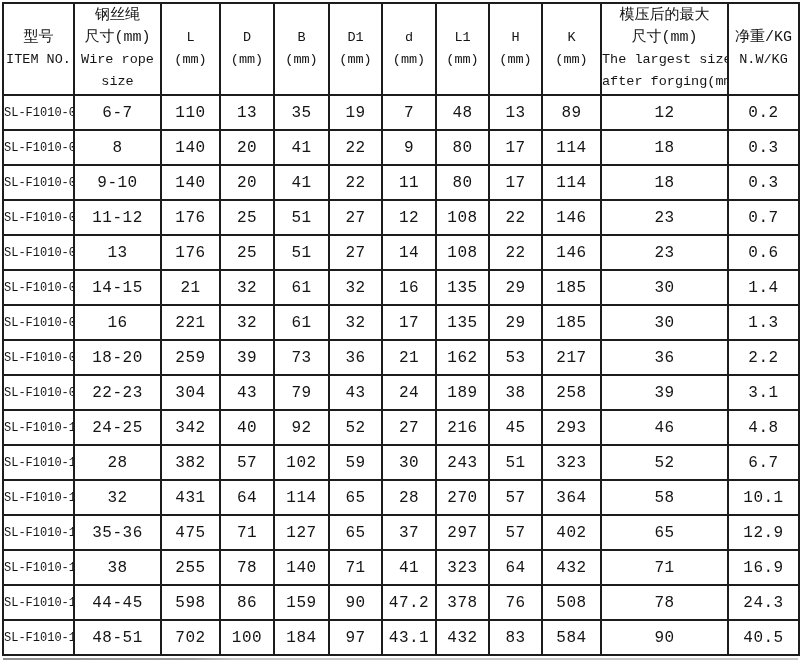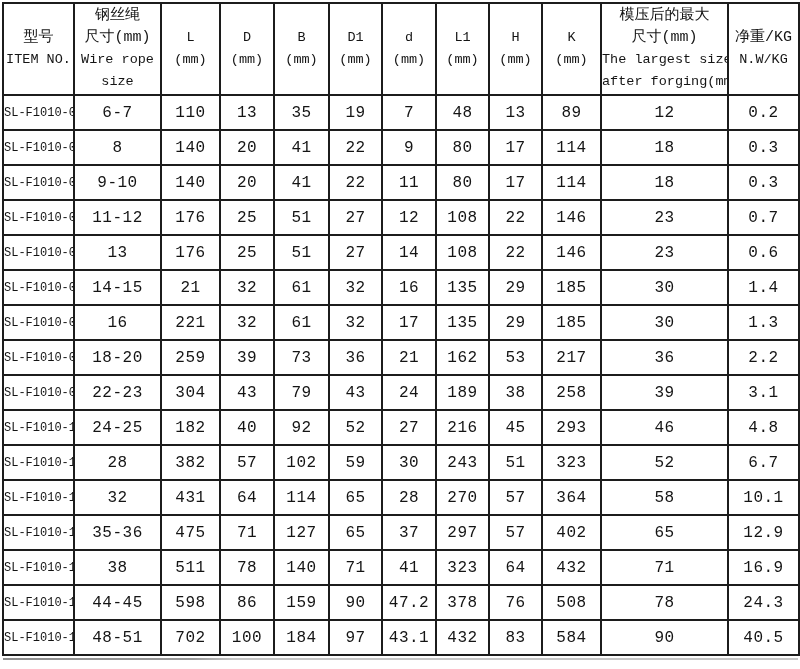--- a/index.html
+++ b/index.html
@@ -238,21 +238,21 @@
           <td>24</td>
           <td>189</td>
           <td>38</td>
           <td>258</td>
           <td>39</td>
           <td>3.1</td>
         </tr>
         <tr>
           <td class="item-cell">SL-F1010-10</td>
           <td>24-25</td>
-          <td>182</td>
+          <td>342</td>
           <td>40</td>
           <td>92</td>
           <td>52</td>
           <td>27</td>
           <td>216</td>
           <td>45</td>
           <td>293</td>
           <td>46</td>
           <td>4.8</td>
         </tr>
@@ -294,21 +294,21 @@
           <td>37</td>
           <td>297</td>
           <td>57</td>
           <td>402</td>
           <td>65</td>
           <td>12.9</td>
         </tr>
         <tr>
           <td class="item-cell">SL-F1010-14</td>
           <td>38</td>
-          <td>511</td>
+          <td>255</td>
           <td>78</td>
           <td>140</td>
           <td>71</td>
           <td>41</td>
           <td>323</td>
           <td>64</td>
           <td>432</td>
           <td>71</td>
           <td>16.9</td>
         </tr>

